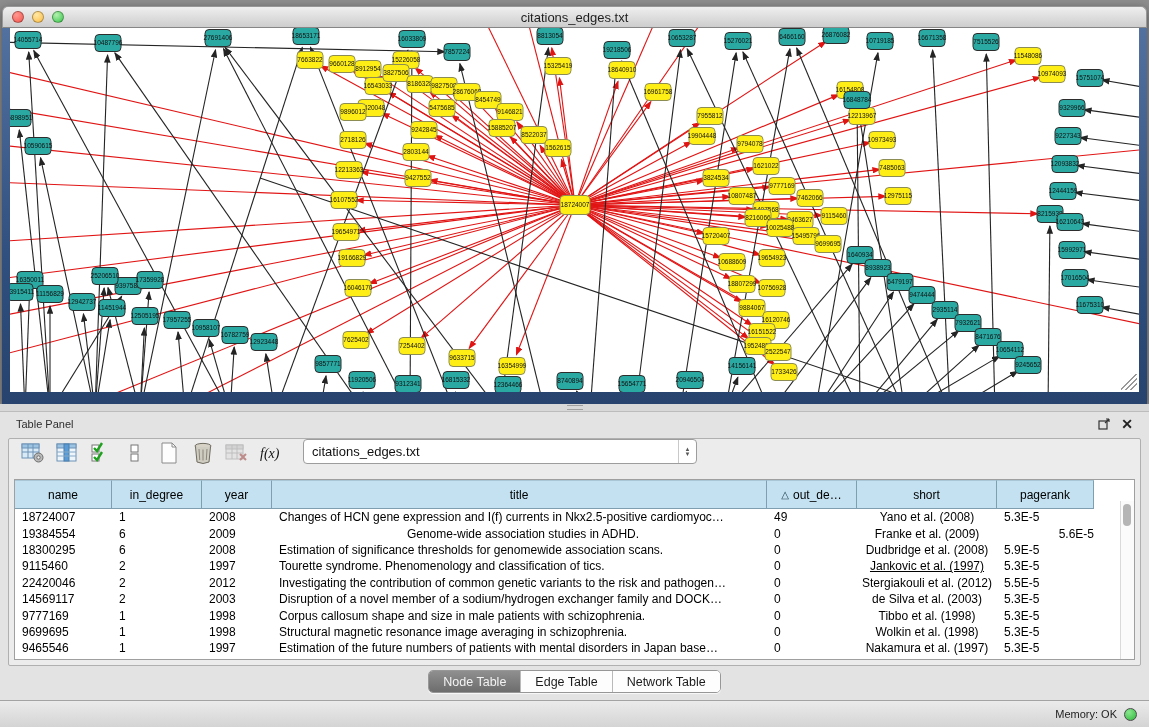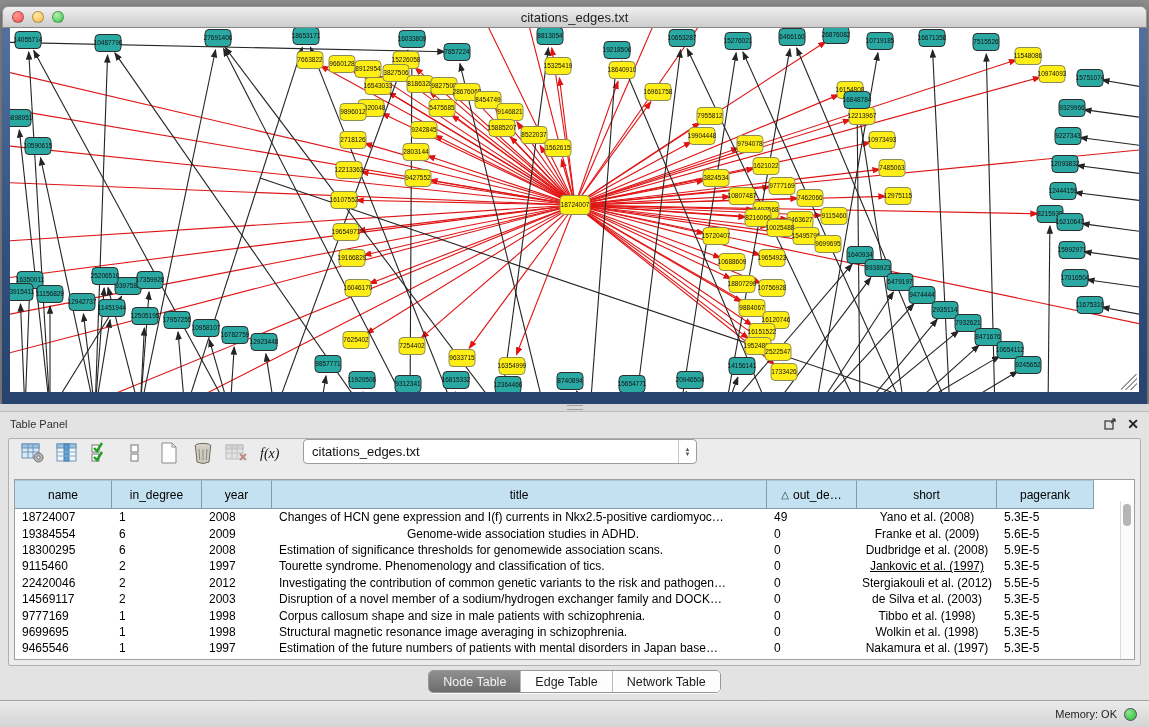--- a/index.html
+++ b/index.html
@@ -18,21 +18,21 @@
   #graph{display:block;width:1129px;height:364px;background:#ffffff;}
   .grip-corner{position:absolute;right:10px;bottom:14px;width:16px;height:16px;background:
     linear-gradient(135deg,transparent 46%,#9a9a9a 46%,#9a9a9a 52%,transparent 52%,transparent 62%,#9a9a9a 62%,#9a9a9a 68%,transparent 68%,transparent 78%,#9a9a9a 78%,#9a9a9a 84%,transparent 84%);}
 
   
   .divider{position:absolute;top:404px;left:0;width:1149px;height:7px;background:#d8d8d8;display:flex;justify-content:center;align-items:center;}
   .grip{width:16px;height:3px;border-top:1px solid #9f9f9f;border-bottom:1px solid #9f9f9f;}
 
   
   .table-panel{position:absolute;top:411px;left:0;width:1149px;height:289px;background:#e3e3e3;border-top:1px solid #bcbcbc;box-sizing:border-box;}
-  .panel-header{height:24px;display:flex;align-items:center;padding:0 10px;font-size:11px;color:#2e2e2e;}
+  .panel-header{height:24px;display:flex;align-items:center;padding:0 16px;font-size:11px;color:#2e2e2e;}
   .panel-header .spacer{flex:1;}
   .ph-icon{margin-left:10px;color:#222;display:flex;align-items:center;}
   .panel-close{font-size:14px;font-weight:bold;line-height:12px;}
 
   .panel-box{position:absolute;left:8px;right:8px;top:26px;bottom:34px;background:#ececec;border:1px solid #b0b0b0;border-radius:2px;}
   .toolbar{height:36px;display:flex;align-items:flex-start;gap:7px;padding:0 10px;}
   .tool{width:27px;height:27px;display:flex;align-items:center;justify-content:center;}
   .combo{margin-left:12px;width:392px;height:23px;background:#fff;border:1px solid #9d9d9d;border-radius:4px;display:flex;align-items:center;font-size:13px;color:#111;}
   .combo .val{flex:1;padding-left:8px;}
   .combo .stepper{width:17px;height:100%;border-left:1px solid #c9c9c9;display:flex;flex-direction:column;align-items:center;justify-content:center;color:#555;}
@@ -615,21 +615,21 @@
             <div class="td center" style="width: 140px;">Yano et al. (2008)</div>
             <div class="td" style="width: 97px;">5.3E-5</div>
           </div>
           <div class="tr">
             <div class="td" style="width: 97px;">19384554</div>
             <div class="td" style="width: 90px;">6</div>
             <div class="td" style="width: 70px;">2009</div>
             <div class="td" style="width: 495px; text-align: center;">Genome-wide association studies in ADHD.</div>
             <div class="td" style="width: 90px;">0</div>
             <div class="td center" style="width: 140px;">Franke et al. (2009)</div>
-            <div class="td" style="width: 97px;">5.6E-5</div>
+            <div class="td" style="width: 97px; text-align: right;">5.6E-5</div>
           </div>
           <div class="tr">
             <div class="td" style="width: 97px;">18300295</div>
             <div class="td" style="width: 90px;">6</div>
             <div class="td" style="width: 70px;">2008</div>
             <div class="td" style="width: 495px;">Estimation of significance thresholds for genomewide association scans.</div>
             <div class="td" style="width: 90px;">0</div>
             <div class="td center" style="width: 140px;">Dudbridge et al. (2008)</div>
             <div class="td" style="width: 97px;">5.9E-5</div>
           </div>

